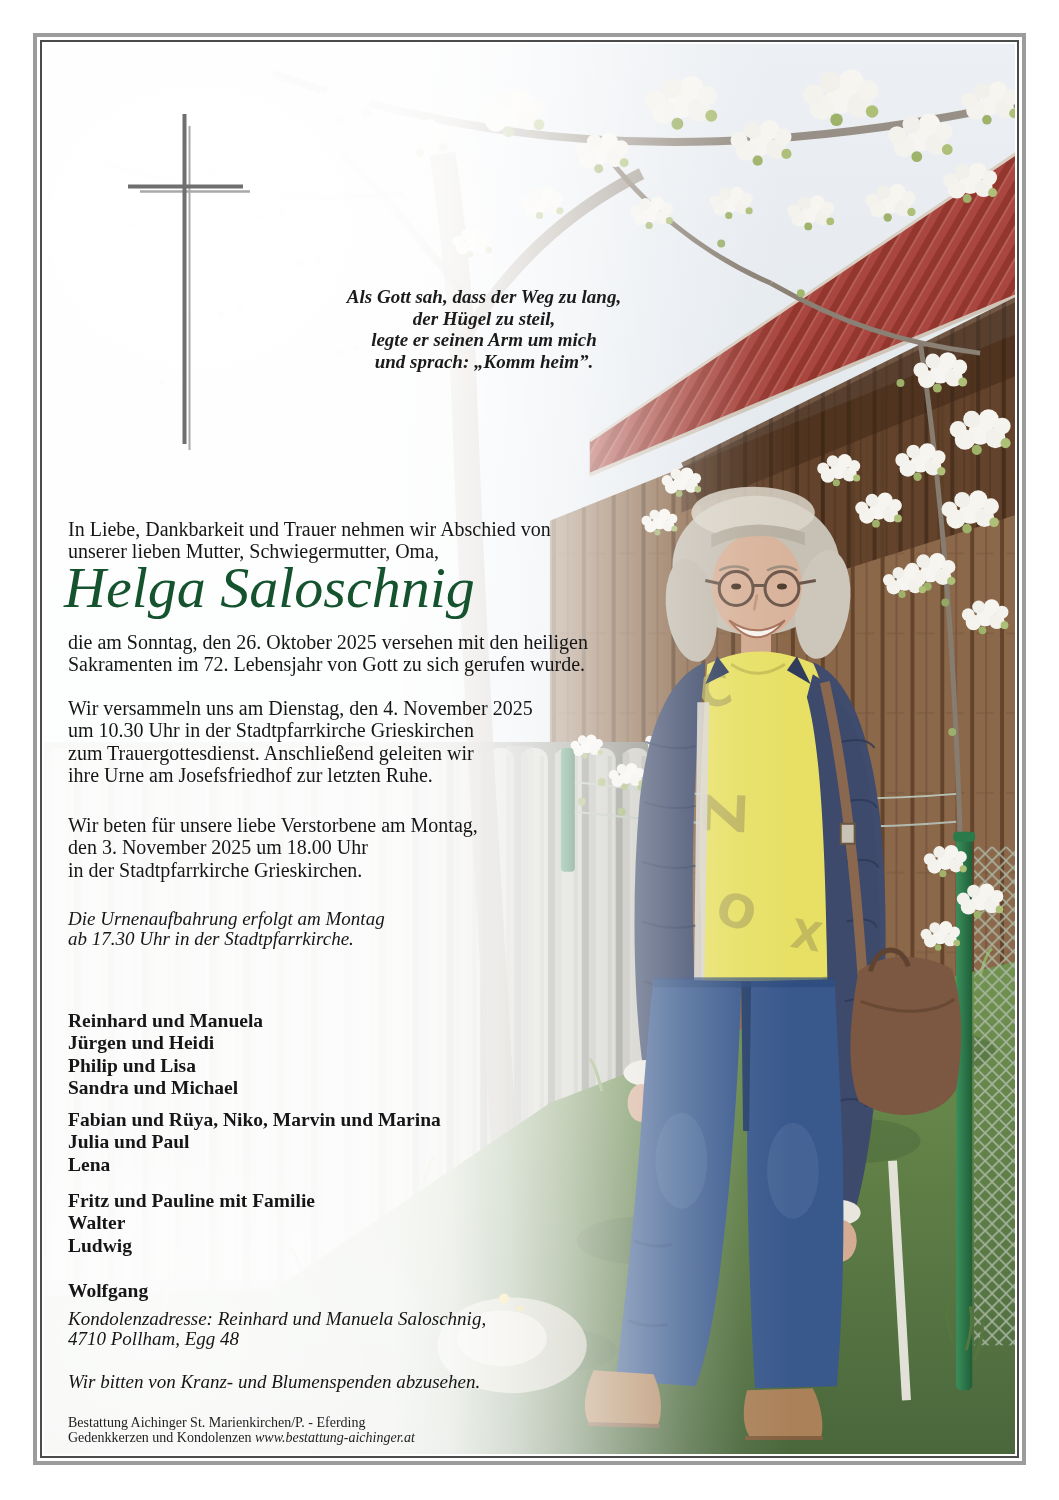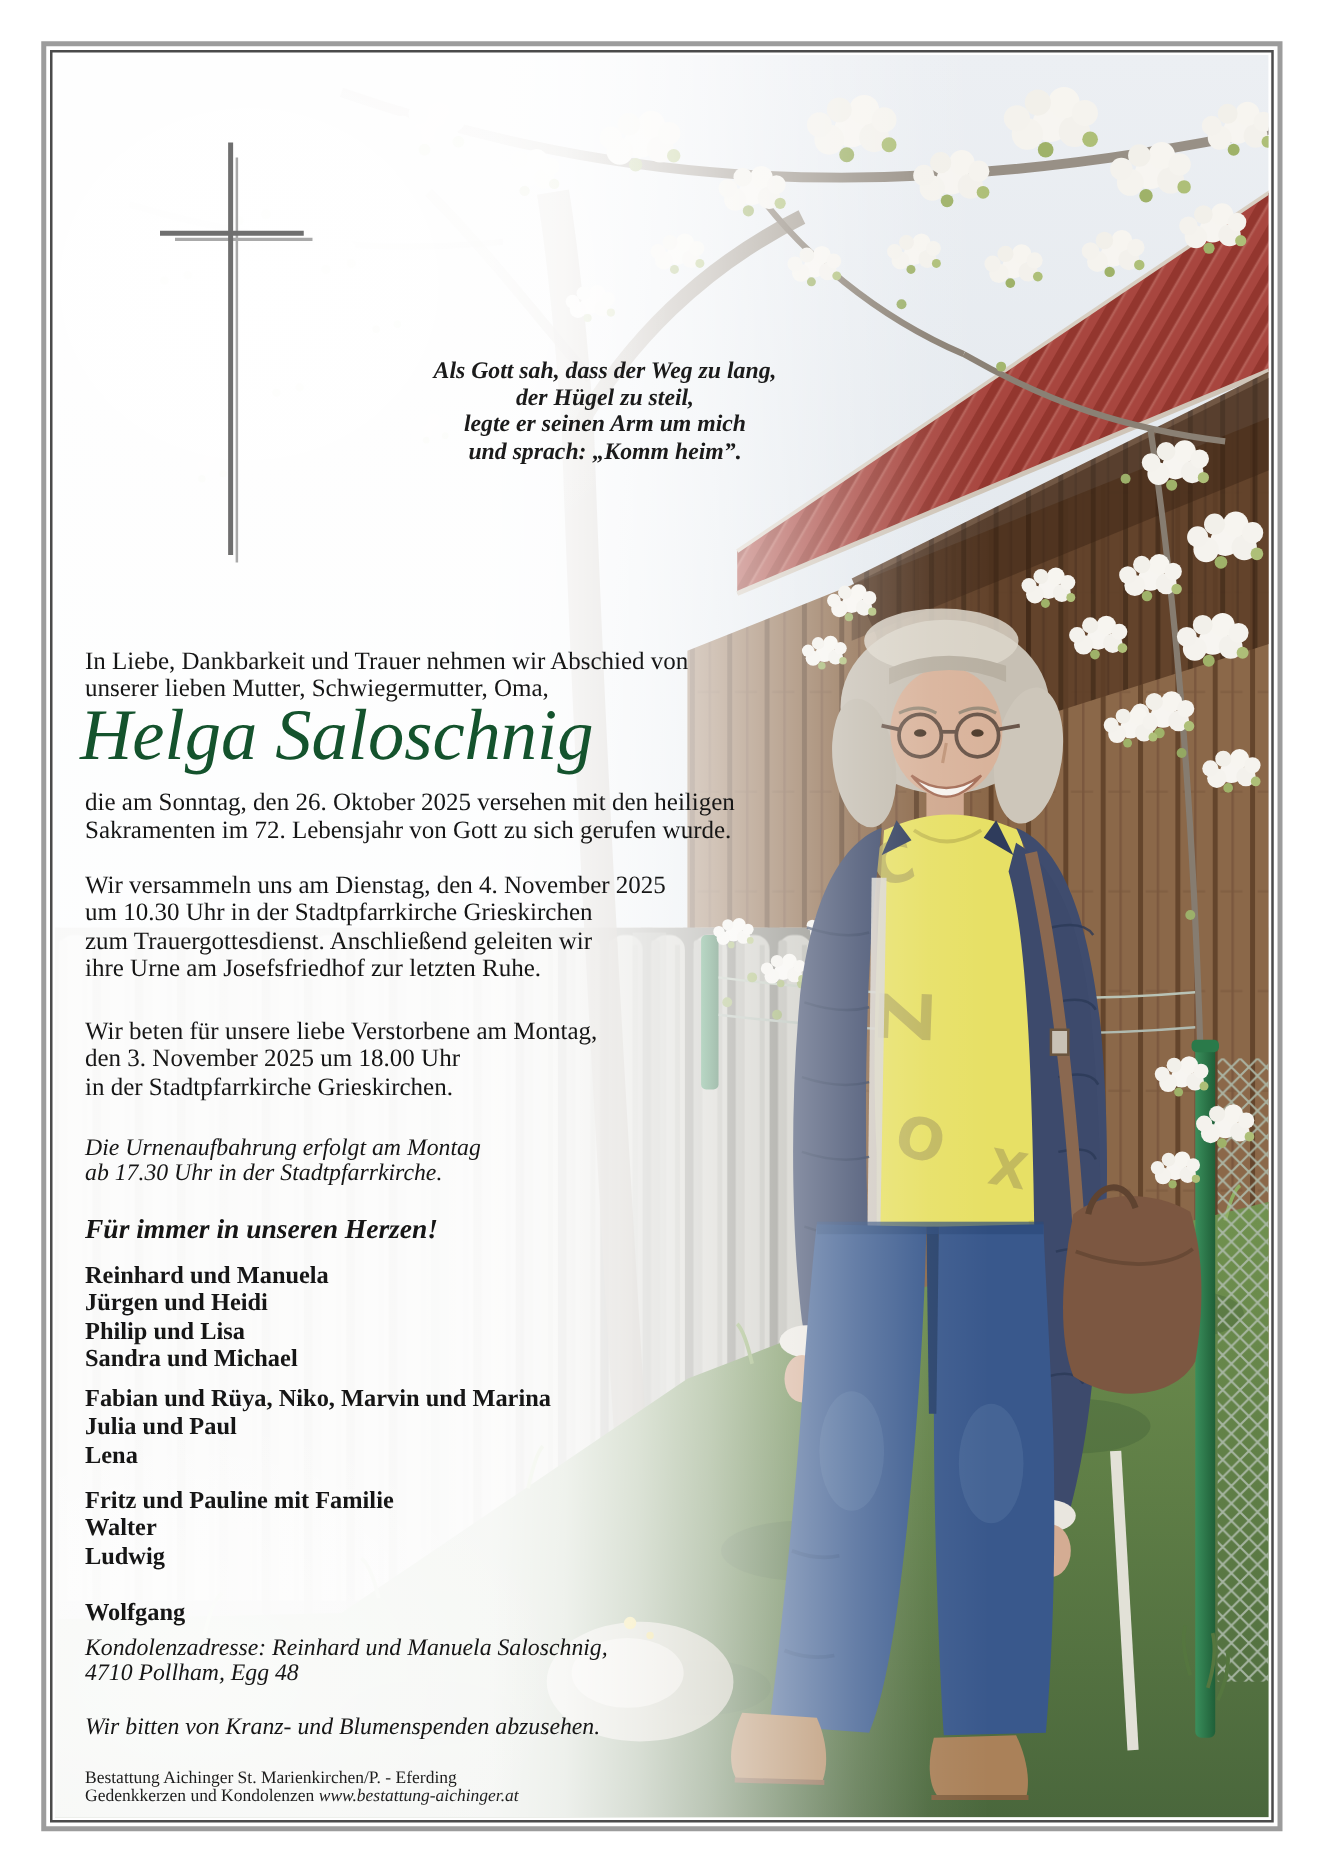--- a/index.html
+++ b/index.html
@@ -342,21 +342,20 @@
     <div>Wir beten für unsere liebe Verstorbene am Montag,</div>
     <div><span>den 3. November 2025 um </span><span class="b">18.00</span><span> Uhr</span></div>
     <div>in der Stadtpfarrkirche Grieskirchen.</div>
   </div>
 
   <div class="t urn">
     <div>Die Urnenaufbahrung erfolgt am Montag</div>
     <div>ab 17.30 Uhr in der Stadtpfarrkirche.</div>
   </div>
 
-  <div class="t motto">Für immer in unseren Herzen!</div>
 
   <div class="t grp g1">
     <div>Reinhard und Manuela</div>
     <div>Jürgen und Heidi</div>
     <div>Philip und Lisa</div>
     <div>Sandra und Michael</div>
   </div>
   <div class="t grp g2">
     <div>Fabian und Rüya, Niko, Marvin und Marina</div>
     <div>Julia und Paul</div>

